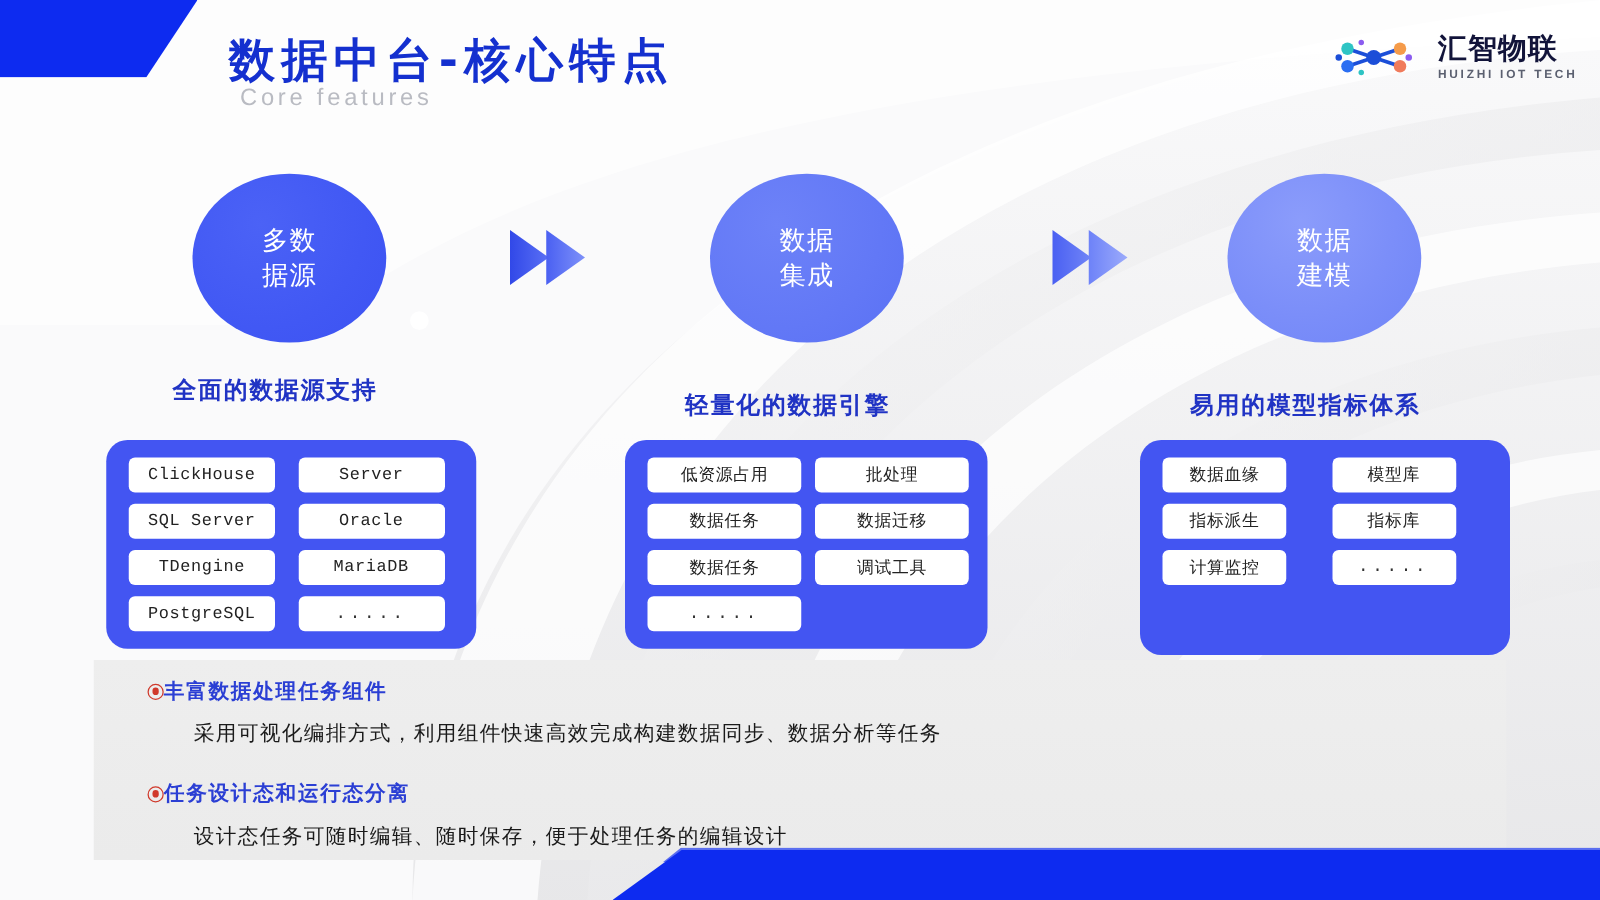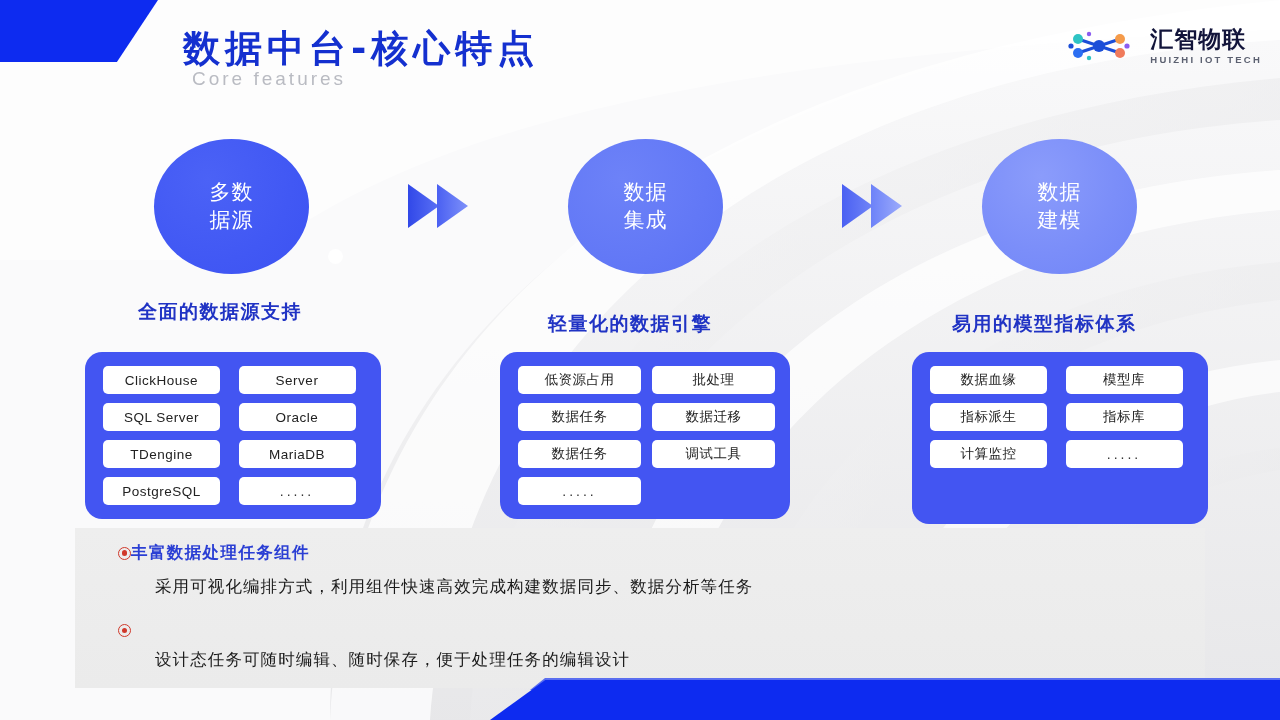--- a/index.html
+++ b/index.html
@@ -119,31 +119,31 @@
     grid-template-columns: 1fr 1fr;
     gap: 9px 11px;
   }
   .tag {
     background: #fff;
     border-radius: 5px;
     height: 28px;
     display: flex; align-items: center; justify-content: center;
     font-size: 13.5px; color: #222; letter-spacing: .5px;
     white-space: nowrap;
-    font-family: Liberation Sans, sans-serif;
+    font-family: Liberation Mono, monospace;
   }
   .tag.dots { letter-spacing: 3px; font-size: 14px; color: #333; }
   .tag.empty { background: transparent; }
 
   .panel-1 { left: 85px; top: 352px; width: 296px; }
   .panel-1 .tag { width: 117px; }
   .panel-2 { left: 500px; top: 352px; width: 290px; }
   .panel-2 .tag { width: 123px; }
   .panel-3 { left: 912px; top: 352px; width: 296px; height: 172px; }
-  .panel-3 .tag { width: 117px; }
+  .panel-3 .tag { width: 99px; }
 
   
   .notes {
     position: absolute; left: 75px; top: 528px; width: 1130px; height: 160px;
     background: linear-gradient(180deg, #eeeeee 0%, #ebebeb 100%);
   }
   .note-row { position: absolute; }
   .note-head {
     display: flex; align-items: center; 
     color: #2b3fd4; font-size: 16.5px; font-weight: bold; letter-spacing: 1.4px;
@@ -323,20 +323,21 @@
       <div class="note-head">
         <span class="bullet-ring"></span>
         <span>丰富数据处理任务组件</span>
       </div>
       <div class="note-body">采用可视化编排方式，利用组件快速高效完成构建数据同步、数据分析等任务</div>
     </div>
 
     <div class="note-row note-2">
       <div class="note-head">
         <span class="bullet-ring"></span>
+        <span>任务设计态和运行态分离</span>
       </div>
       <div class="note-body">设计态任务可随时编辑、随时保存，便于处理任务的编辑设计</div>
     </div>
   </div>
 
   <div class="corner-br-light"></div>
   <div class="corner-br"></div>
 
 </div>
 

